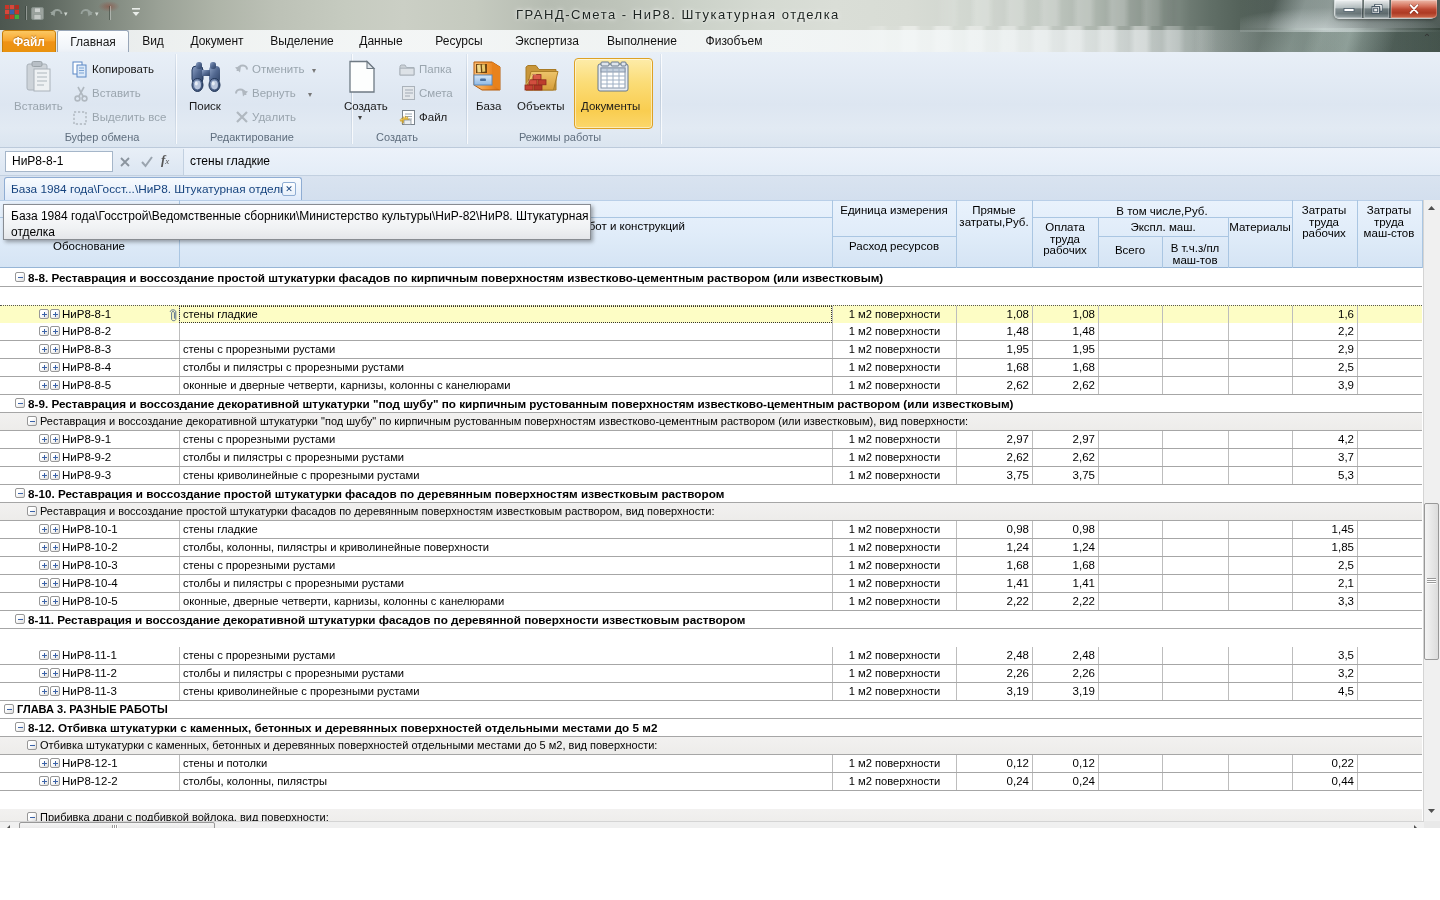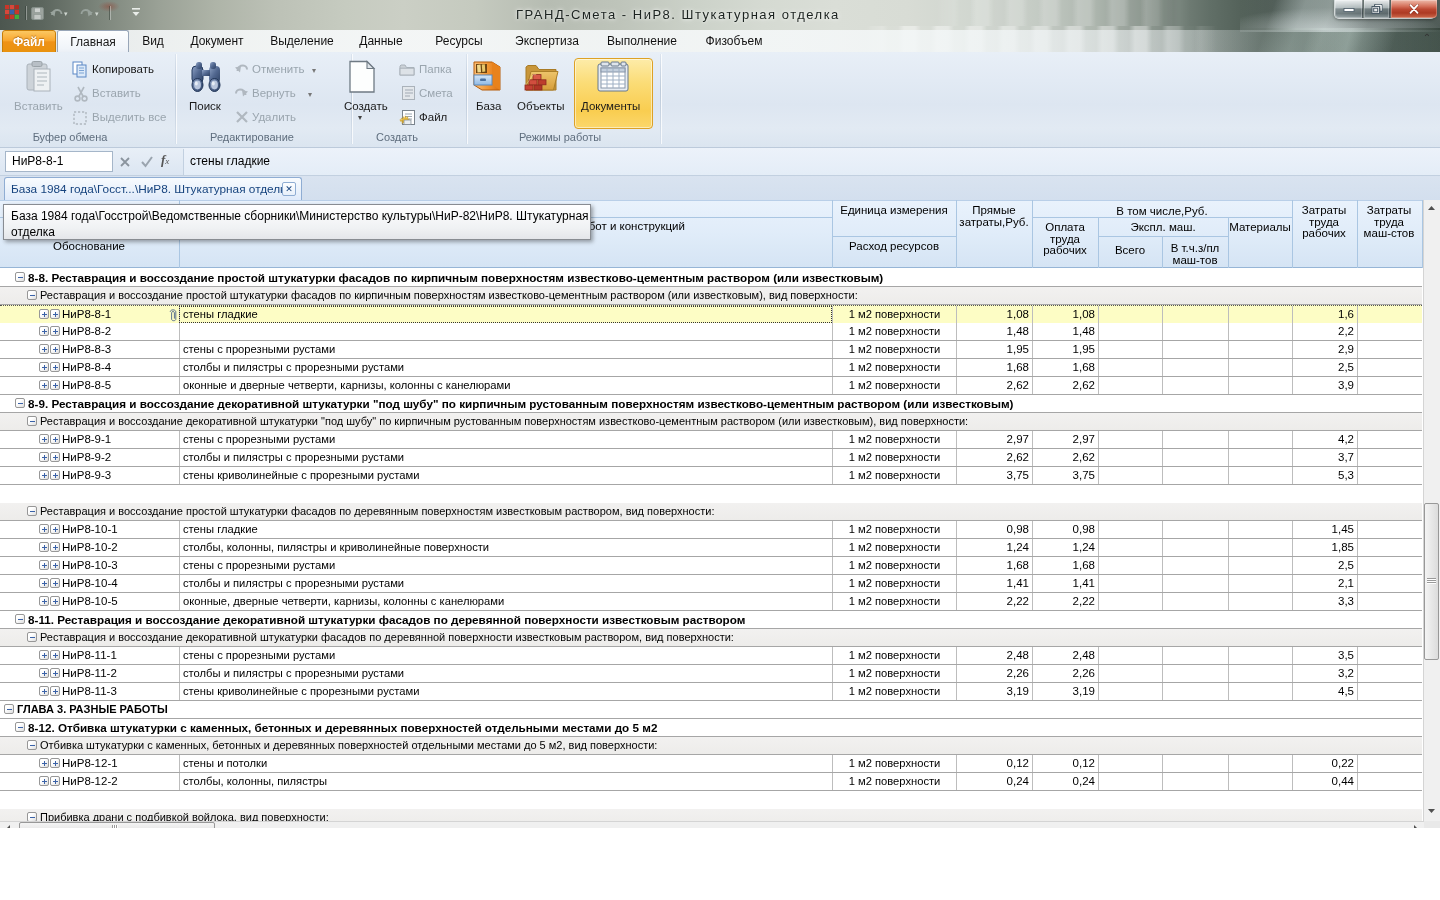--- a/index.html
+++ b/index.html
@@ -168,21 +168,21 @@
     <div class="rtab abs" style="left:399px;width:120px">Ресурсы</div>
     <div class="rtab abs" style="left:487px;width:120px">Экспертиза</div>
     <div class="rtab abs" style="left:582px;width:120px">Выполнение</div>
     <div class="rtab abs" style="left:674px;width:120px">Физобъем</div>
     <div id="chev" class="abs">⌃</div>
     <div id="ribbon" class="abs"></div>
     <div class="gsep abs" style="left:175px"></div>
     <div class="gsep abs" style="left:351px"></div>
     <div class="gsep abs" style="left:466px"></div>
     <div class="gsep abs" style="left:660px"></div>
-    <div class="glabel abs" style="left:0;width:140px">Буфер обмена</div>
+    <div class="glabel abs" style="left:32px;width:140px">Буфер обмена</div>
     <div class="glabel abs" style="left:182px;width:140px">Редактирование</div>
     <div class="glabel abs" style="left:327px;width:140px">Создать</div>
     <div class="glabel abs" style="left:490px;width:140px">Режимы работы</div>
     <svg class="abs" style="left:22px;top:60px" width="34" height="34" viewBox="0 0 34 34">
       <rect x="5" y="4" width="20" height="26" rx="2" fill="#cdd3d9" stroke="#aab2ba"></rect>
       <rect x="10" y="1.5" width="10" height="5" rx="1.5" fill="#b8bfc6" stroke="#9aa2a8"></rect>
       <rect x="12" y="9" width="16" height="22" fill="#eef1f3" stroke="#aab2ba"></rect>
       <path d="M15 13h10M15 17h10M15 21h10M15 25h7" stroke="#c3cad0" stroke-width="1.5"></path>
     </svg>
     <div class="btxt dis abs" style="left:14px;top:100px">Вставить</div>
@@ -355,26 +355,20 @@
     <div class="ht" style="left:1228px;top:222px;width:64px;line-height:11.5px">Материалы</div>
     <div class="ht" style="left:1292px;top:205px;width:64px;line-height:11.5px">Затраты<br>труда<br>рабочих</div>
     <div class="ht" style="left:1357px;top:205px;width:64px;line-height:11.5px">Затраты<br>труда<br>маш-стов</div>
     <div id="tbody" class="abs">
       <div class="row" style="top:0px">
         <span class="eico" style="left:15px">
           <i></i>
         </span>
         <span class="rt b" style="left:28px">8-8. Реставрация и воссоздание простой штукатурки фасадов по кирпичным поверхностям известково-цементным раствором (или известковым)</span>
       </div>
-      <div class="row sub" style="top:18px">
-        <span class="eico" style="left:27px">
-          <i></i>
-        </span>
-        <span class="rt" style="left:40px">Реставрация и воссоздание простой штукатурки фасадов по кирпичным поверхностям известково-цементным раствором (или известковым), вид поверхности:</span>
-      </div>
       <div class="row dat sel" style="top:36px">
         <span class="eico p" style="left:39px">
           <i></i>
           <b></b>
         </span>
         <span class="eico p" style="left:50px">
           <i></i>
           <b></b>
         </span>
         <span class="rt code" style="left:62px">НиР8-8-1</span>
@@ -504,20 +498,26 @@
           <i></i>
           <b></b>
         </span>
         <span class="rt code" style="left:62px">НиР8-9-3</span>
         <span class="rt" style="left:183px">стены криволинейные с прорезными рустами</span>
         <span class="rt" style="left:833px;width:123px;text-align:center">1 м2 поверхности</span>
         <span class="rt num" style="left:957px;width:72px">3,75</span>
         <span class="rt num" style="left:1033px;width:62px">3,75</span>
         <span class="rt num" style="left:1293px;width:61px">5,3</span>
       </div>
+      <div class="row" style="top:216px">
+        <span class="eico" style="left:15px">
+          <i></i>
+        </span>
+        <span class="rt b" style="left:28px">8-10. Реставрация и воссоздание простой штукатурки фасадов по деревянным поверхностям известковым раствором</span>
+      </div>
       <div class="row sub" style="top:234px">
         <span class="eico" style="left:27px">
           <i></i>
         </span>
         <span class="rt" style="left:40px">Реставрация и воссоздание простой штукатурки фасадов по деревянным поверхностям известковым раствором, вид поверхности:</span>
       </div>
       <div class="row dat" style="top:252px">
         <span class="eico p" style="left:39px">
           <i></i>
           <b></b>
@@ -595,26 +595,20 @@
         <span class="rt" style="left:833px;width:123px;text-align:center">1 м2 поверхности</span>
         <span class="rt num" style="left:957px;width:72px">2,22</span>
         <span class="rt num" style="left:1033px;width:62px">2,22</span>
         <span class="rt num" style="left:1293px;width:61px">3,3</span>
       </div>
       <div class="row" style="top:342px">
         <span class="eico" style="left:15px">
           <i></i>
         </span>
         <span class="rt b" style="left:28px">8-11. Реставрация и воссоздание декоративной штукатурки фасадов по деревянной поверхности известковым раствором</span>
-      </div>
-      <div class="row sub" style="top:360px">
-        <span class="eico" style="left:27px">
-          <i></i>
-        </span>
-        <span class="rt" style="left:40px">Реставрация и воссоздание декоративной штукатурки фасадов по деревянной поверхности известковым раствором, вид поверхности:</span>
       </div>
       <div class="row dat" style="top:378px">
         <span class="eico p" style="left:39px">
           <i></i>
           <b></b>
         </span>
         <span class="eico p" style="left:50px">
           <i></i>
           <b></b>
         </span>

